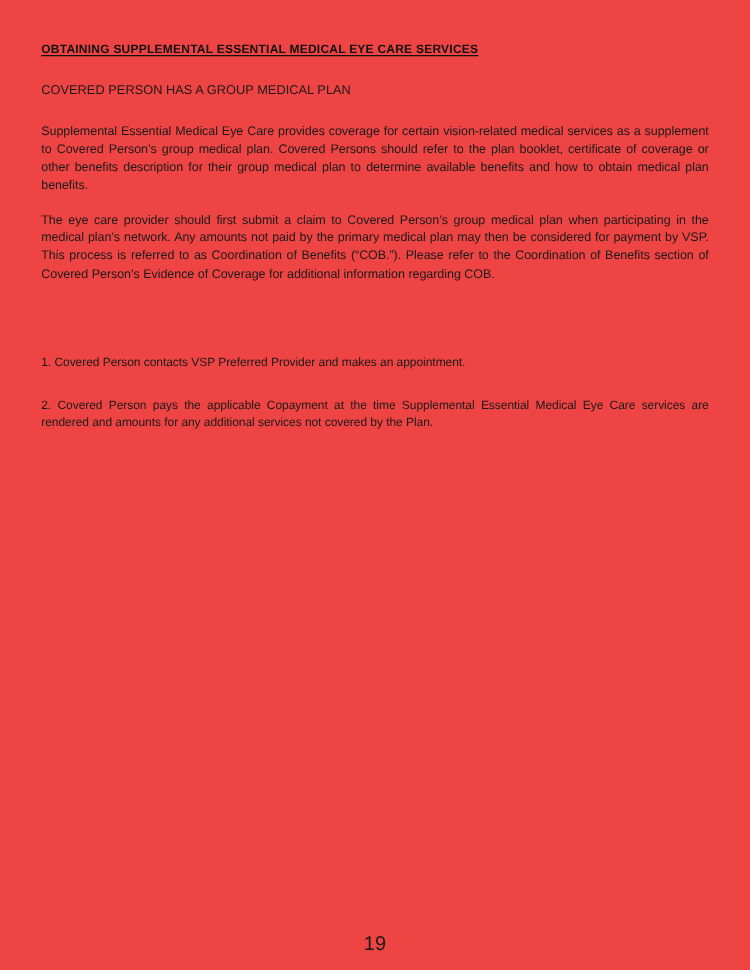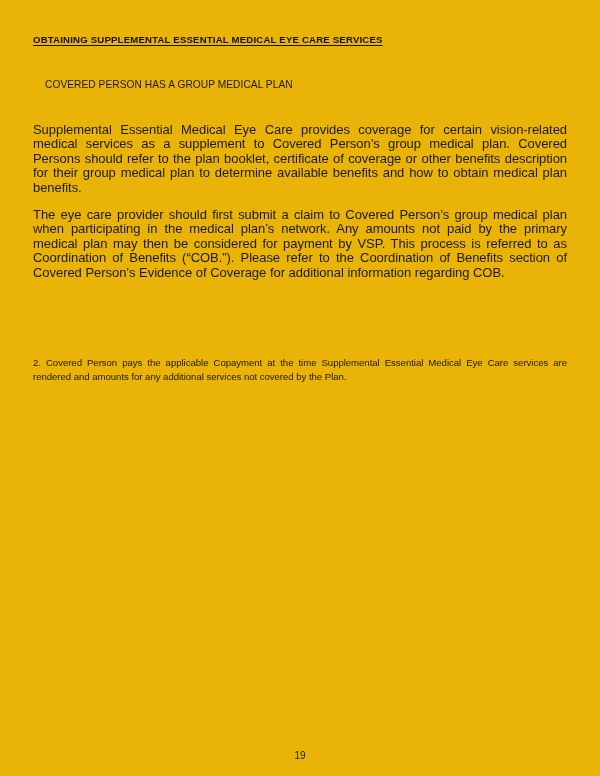--- a/index.html
+++ b/index.html
@@ -16,21 +16,21 @@
     position: relative;
     overflow: hidden;
     -webkit-font-smoothing: antialiased;
   }
   .page {
     position: absolute;
     left: 0;
     top: 0;
     width: 600px;
     height: 776px;
-    background: #eab308;
+    background: #ef4444;
   }
   .content {
     position: absolute;
     left: 33px;
     top: 33px;
     width: 534px;
   }
   .doc-title {
     font-size: 9.6px;
     font-weight: bold;
@@ -40,26 +40,26 @@
     line-height: 13px;
     margin: 0 0 0 0;
     color: #111111;
     white-space: nowrap;
   }
   .section-heading {
     font-size: 10.2px;
     font-weight: normal;
     letter-spacing: 0.005em;
     line-height: 13px;
-    margin: 12px;
+    margin: 0;
     color: #1a1a1a;
     white-space: nowrap;
   }
   .para {
-    font-size: 13px;
+    font-size: 10px;
     line-height: 14.4px;
     text-align: justify;
     text-justify: inter-word;
     margin: 0;
     color: #1a1a1a;
     letter-spacing: -0.004em;
     word-spacing: 0.01em;
   }
   .list-item {
     font-size: 9.6px;
@@ -77,21 +77,21 @@
   .sp-h2-to-p3    { height: 19px; }
   .sp-p3-to-li1   { height: 19px; }
   .sp-li1-to-li2  { height: 19px; }
 
   .page-number {
     position: absolute;
     left: 0;
     top: 749px;
     width: 600px;
     text-align: center;
-    font-size: 10px;
+    font-size: 16px;
     line-height: 13px;
     color: #1a1a1a;
   }
 </style>
 </head>
 <body>
 
 <div class="page">
 
   <div class="content">
@@ -111,20 +111,21 @@
     <p class="para">The eye care provider should first submit a claim to Covered Person’s group medical plan when participating in the medical plan’s network.  Any amounts not paid by the primary medical plan may then be considered for payment by VSP.  This process is referred to as Coordination of Benefits (“COB.”).  Please refer to the Coordination of Benefits section of Covered Person’s Evidence of Coverage for additional information regarding COB.</p>
 
     <div class="sp-p2-to-h2"></div>
 
 
     <div class="sp-h2-to-p3"></div>
 
 
     <div class="sp-p3-to-li1"></div>
 
+    <p class="list-item last-left">1.  Covered Person contacts VSP Preferred Provider and makes an appointment.</p>
 
     <div class="sp-li1-to-li2"></div>
 
     <p class="list-item">2.  Covered Person pays the applicable Copayment at the time Supplemental Essential Medical Eye Care services are rendered and amounts for any additional services not covered by the Plan.</p>
 
   </div>
 
   <div class="page-number">19</div>
 
 </div>

